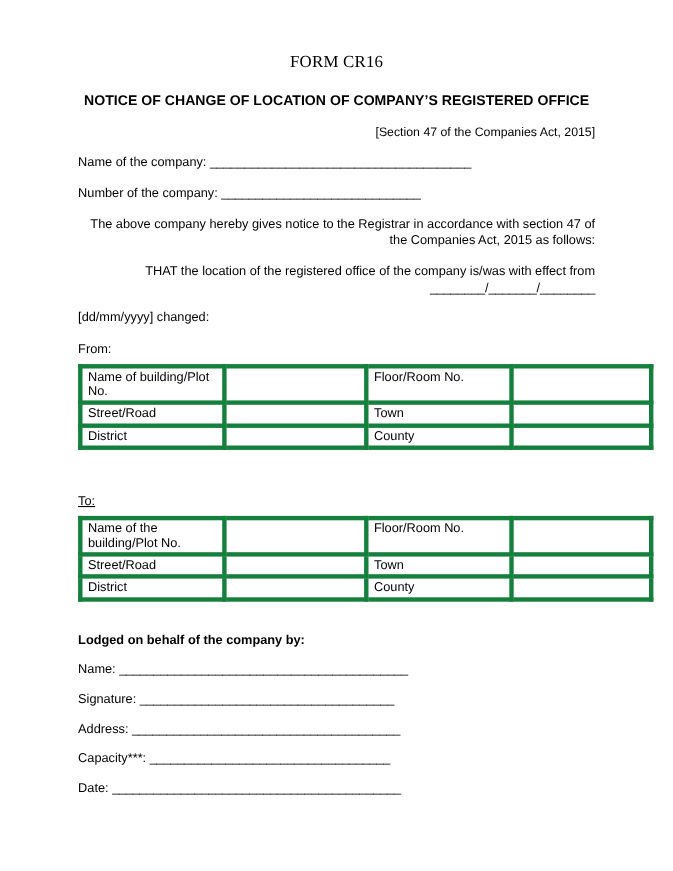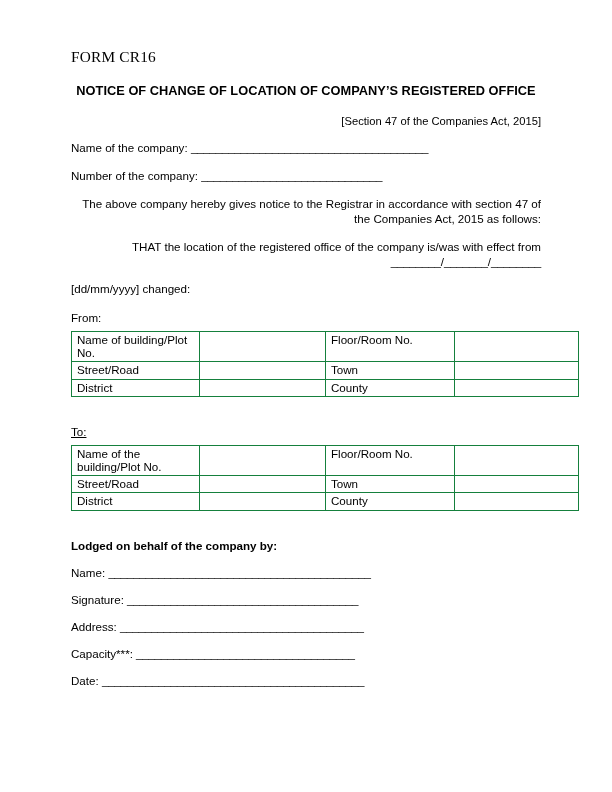--- a/index.html
+++ b/index.html
@@ -20,21 +20,21 @@
     position: absolute;
     left: 71px;
     top: 0;
     width: 470px;
   }
 
   
   .form-code {
     font-family: "Liberation Serif", serif;
     font-size: 11.5pt;
-    text-align: left;
+    text-align: center;
     margin-top: 48px;
     letter-spacing: 0.2px;
   }
   .main-title {
     font-size: 9.6pt;
     font-weight: bold;
     text-align: center;
     margin-top: 17px;
     letter-spacing: 0.02px;
   }
@@ -63,33 +63,33 @@
     letter-spacing: -0.2px;
     margin-top: 24px;
   }
 
   .label-from {
     font-size: 8.7pt;
     margin-top: 15px;
   }
   .label-to {
     font-size: 8.7pt;
-    margin-top: 0;
+    margin-top: 12px;
     text-decoration: underline;
   }
 
   
   table.addr {
     border-collapse: collapse;
     width: 469px;
     table-layout: fixed;
     margin-top: 7px;
   }
   table.addr td {
-    border: 1px solid #15803d;
+    border: 4px solid #15803d;
     font-size: 8.7pt;
     line-height: 13.2px;
     padding: 1px 4px 2px 5px;
     vertical-align: top;
   }
   td.c1 { width: 118px; }
   td.c2 { width: 116px; }
   td.c3 { width: 119px; }
   td.c4 { width: 114px; }
   tr.tall td { height: 26px; }

